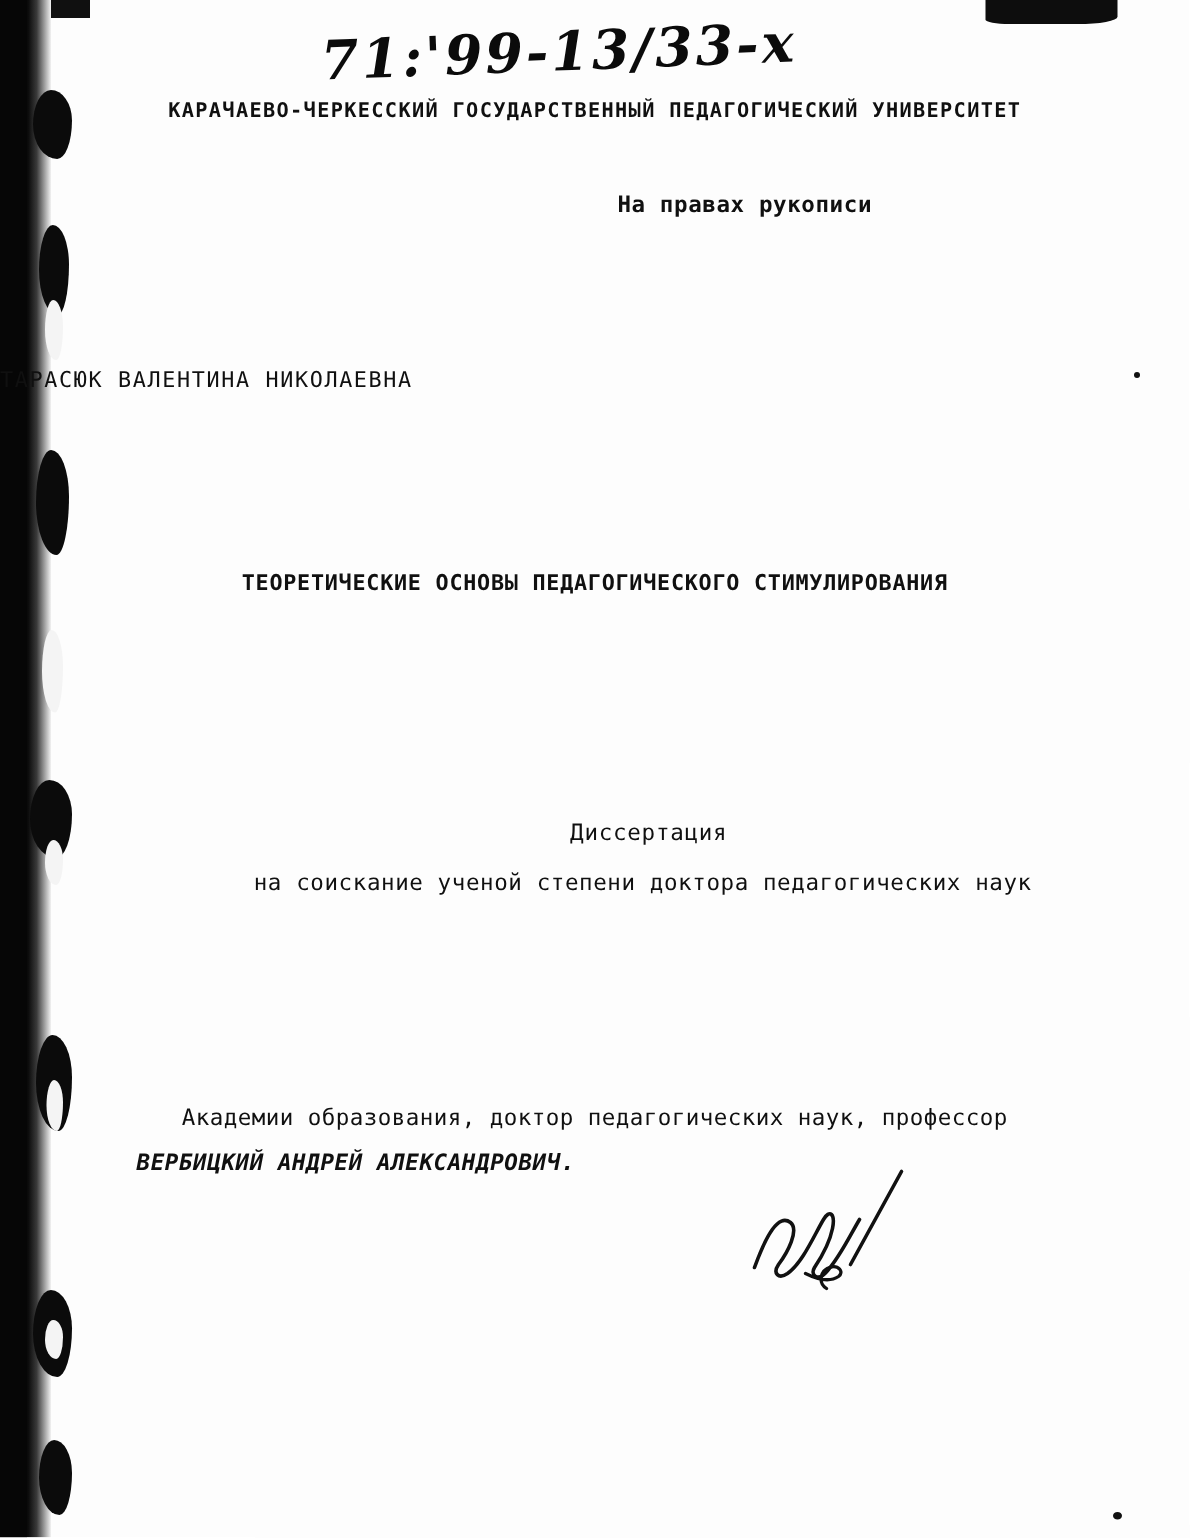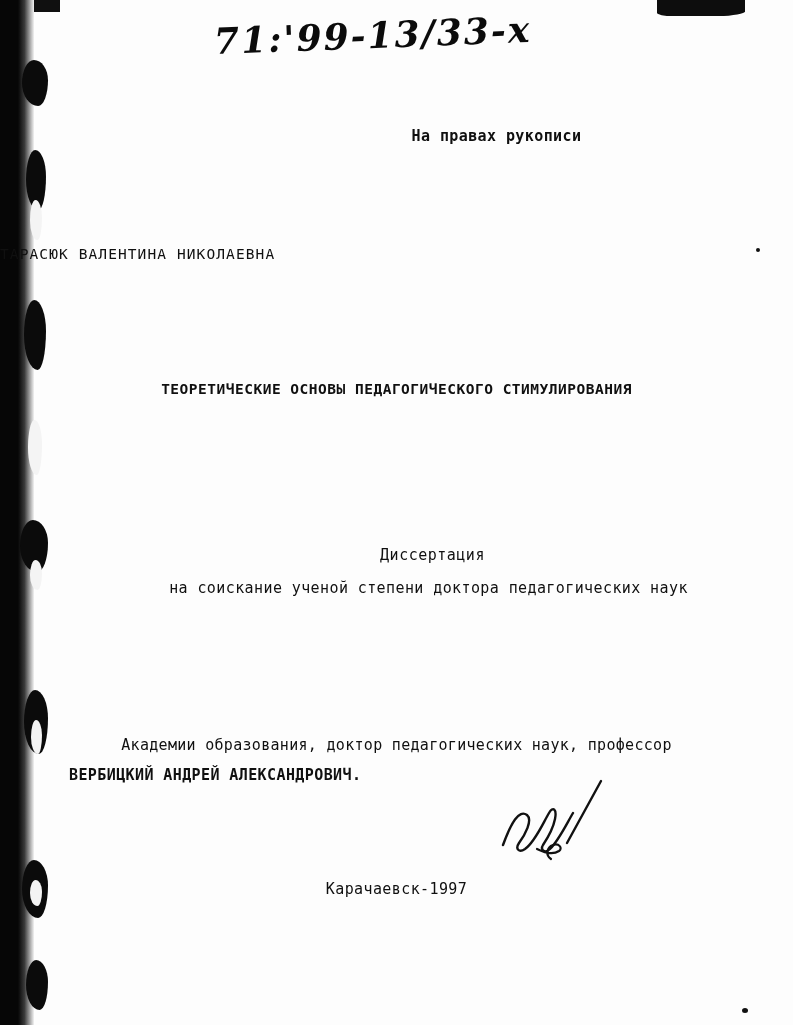--- a/index.html
+++ b/index.html
@@ -175,21 +175,22 @@
     width: 793px;
     text-align: center;
     font-size: 15px;
     letter-spacing: 0.4px;
     line-height: 30px;
   }
   .advisor .ln2 { letter-spacing: 0.3px; }
   .advisor .ln3 {
     display: block;
     text-align: left;
-    padding-left: 69px;
+    padding-left: 91px;
+    font-style: italic;
     font-weight: bold;
     letter-spacing: 0.4px;
   }
 
   .signature {
     position: absolute;
     left: 497px;
     top: 779px;
     width: 120px;
     height: 90px;
@@ -230,20 +231,21 @@
   <div class="blob light" style="left:30px; top:880px; width:12px; height:26px;"></div>
   <div class="blob" style="left:26px;  top:960px; width:22px; height:50px;"></div>
 
   <div class="bottom-speck" style="left:742px; top:1008px; width:6px; height:5px;"></div>
   <div class="bottom-speck" style="left:756px; top:248px; width:4px; height:4px;"></div>
 
   <div class="content">
 
     <div class="handwritten-code">71:'99-13/33-x</div>
 
+    <div class="university">КАРАЧАЕВО-ЧЕРКЕССКИЙ ГОСУДАРСТВЕННЫЙ ПЕДАГОГИЧЕСКИЙ УНИВЕРСИТЕТ</div>
 
     <div class="rights">На правах рукописи</div>
 
     <div class="author">ТАРАСЮК ВАЛЕНТИНА НИКОЛАЕВНА</div>
 
     <div class="title">ТЕОРЕТИЧЕСКИЕ ОСНОВЫ ПЕДАГОГИЧЕСКОГО СТИМУЛИРОВАНИЯ</div>
 
 
     <div class="doctype">Диссертация</div>
 
@@ -254,16 +256,15 @@
       <span class="ln2">Академии образования, доктор педагогических наук, профессор</span>
       <span class="ln3">ВЕРБИЦКИЙ АНДРЕЙ АЛЕКСАНДРОВИЧ.</span>
     </div>
 
     <svg class="signature" viewBox="0 0 120 90">
       <path d="M6 66 C14 44, 22 30, 30 36 C36 41, 28 56, 22 64 C18 70, 22 74, 28 70 C38 63, 46 44, 52 34 C56 27, 60 30, 58 40 C56 50, 50 60, 46 66 C43 71, 48 75, 53 70 C62 61, 70 44, 76 34" fill="none" stroke="#111" stroke-width="2.4" stroke-linecap="round"></path>
       <path d="M40 70 C48 74, 56 76, 62 72 C66 69, 62 64, 56 66 C50 68, 48 76, 54 80" fill="none" stroke="#111" stroke-width="2.2" stroke-linecap="round"></path>
       <path d="M104 2 C92 24, 80 46, 70 64" fill="none" stroke="#111" stroke-width="2.4" stroke-linecap="round"></path>
     </svg>
 
-    <div class="place-year">Карачаевск-1997</div>
 
   </div>
 </div>
 
 </body></html>

